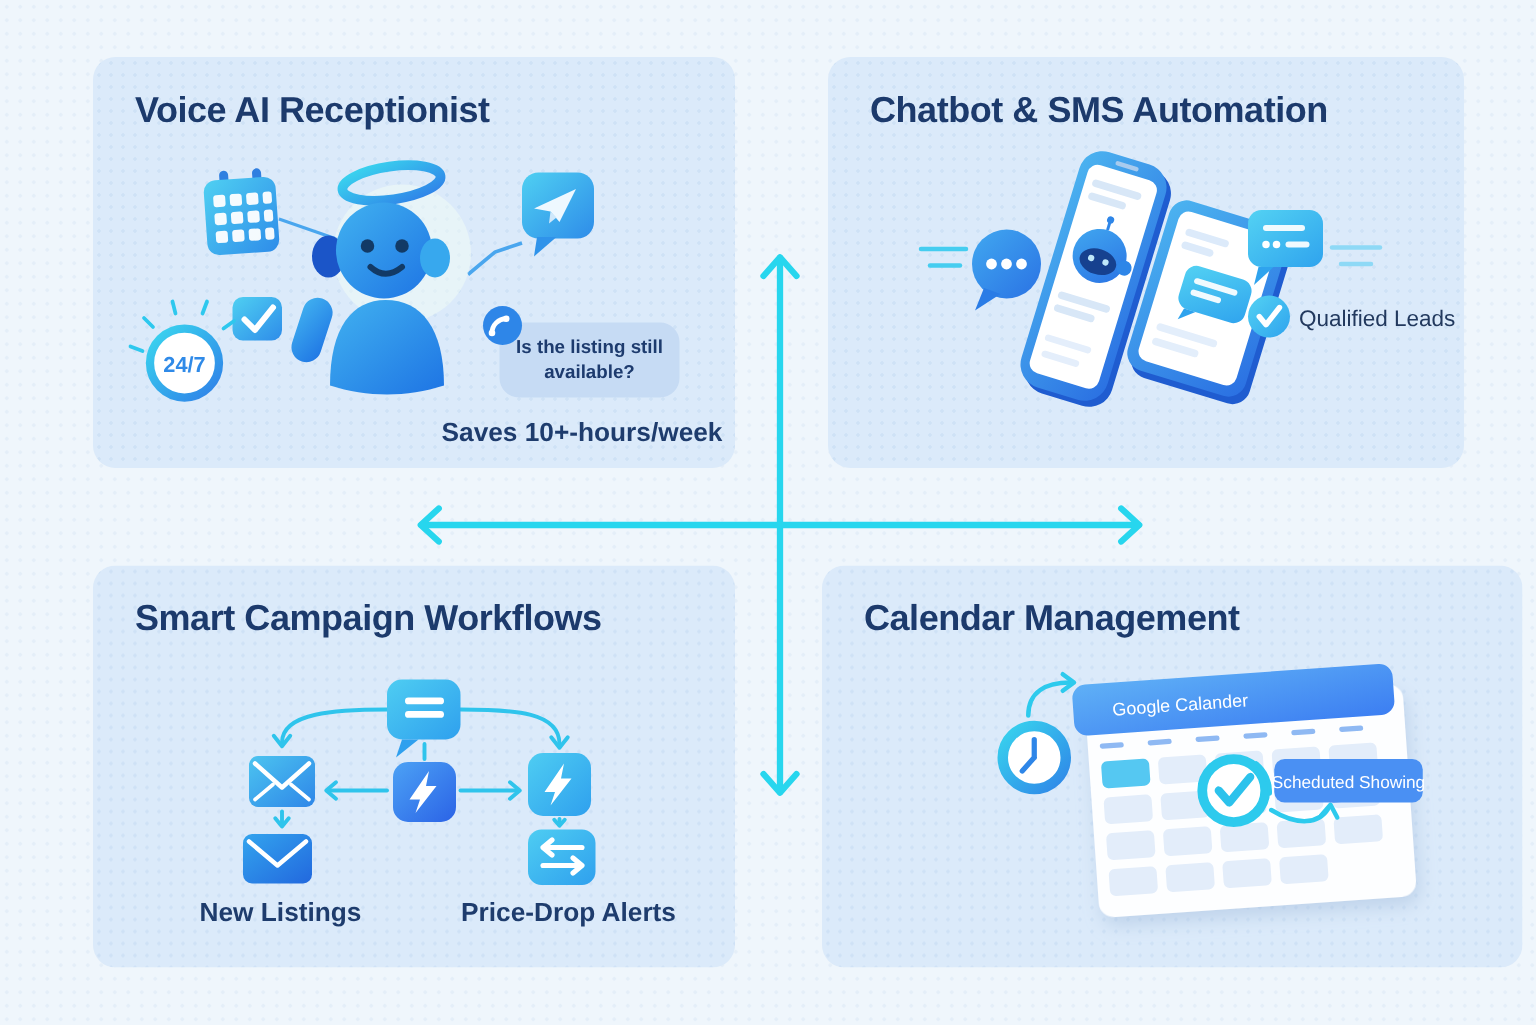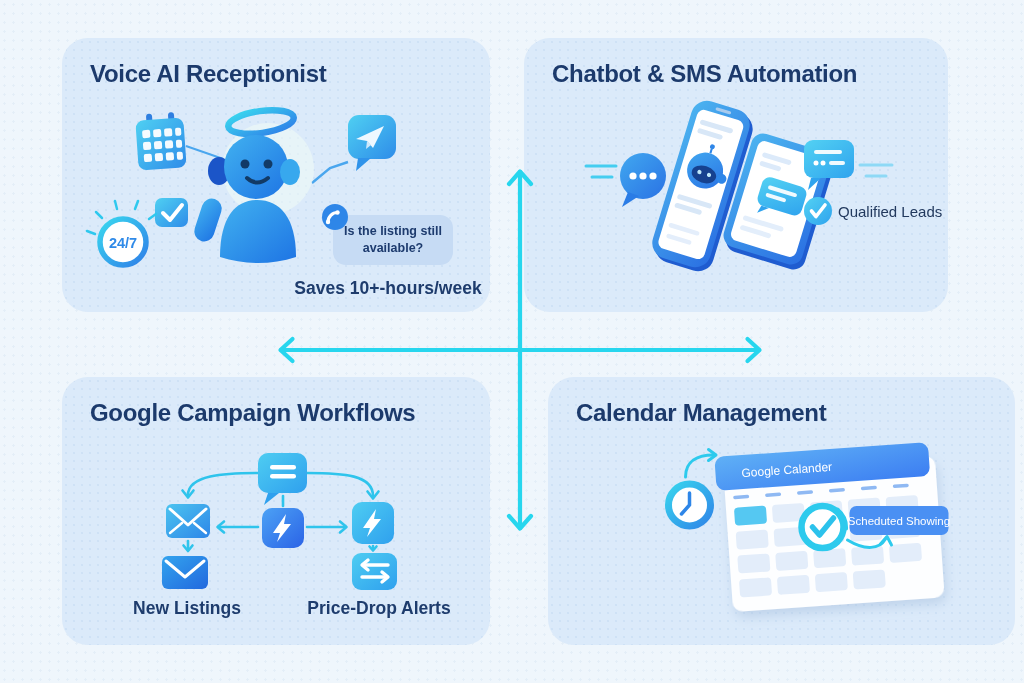--- a/index.html
+++ b/index.html
@@ -7,31 +7,31 @@
     width:1024px;height:683px;position:relative;overflow:hidden;
     background:#eff6fc;
     font-family:"Liberation Sans",sans-serif;
   }
   .canvas{
     position:absolute;inset:0;
     background-image:radial-gradient(rgba(130,170,215,.10) 1px, transparent 1.2px);
     background-size:9px 9px;
   }
   .card{
-    position:absolute;background:#dbeafa;border-radius:26px;
+    position:absolute;background:#dbeafa;border-radius:15px;
     background-image:radial-gradient(rgba(120,165,215,.13) 1px, transparent 1.2px);
     background-size:8px 8px;
   }
   .card h2{
     position:absolute;left:28px;top:22px;margin:0;z-index:2;
     font-size:24px;font-weight:700;color:#1c3a6c;letter-spacing:-.3px;white-space:nowrap;
   }
   .card svg.illus{position:absolute;inset:0;width:100%;height:100%;z-index:1;}
   .card-tl{left:62px;top:38px;width:428px;height:274px;}
-  .card-tr{left:524px;top:38px;width:424px;height:274px;}
+  .card-tr{left:552px;top:38px;width:424px;height:274px;}
   .card-bl{left:62px;top:377px;width:428px;height:268px;}
   .card-br{left:548px;top:377px;width:467px;height:268px;}
   svg text{font-family:"Liberation Sans",sans-serif;}
   .cross{position:absolute;inset:0;width:1024px;height:683px;pointer-events:none;z-index:3;}
 </style>
 </head>
 <body>
 
 <div class="canvas">
 
@@ -223,21 +223,21 @@
 
       <g>
         <circle cx="294" cy="173" r="14" fill="url(#c_cyan)"></circle>
         <polyline points="287.5,173 292,178.5 301,167" stroke="#ffffff" stroke-width="3.6" fill="none" stroke-linecap="round" stroke-linejoin="round"></polyline>
         <text x="314" y="179" font-size="15" font-weight="500" fill="#22395e">Qualified Leads</text>
       </g>
     </svg>
   </section>
 
   <section class="card card-bl">
-    <h2>Google Campaign Workflows</h2>
+    <h2>Smart Campaign Workflows</h2>
     <svg class="illus" viewBox="0 0 428 268">
       <defs>
         <linearGradient id="w_cyan" x1="0" y1="0" x2="1" y2="1">
           <stop offset="0" stop-color="#4ecdf2"></stop>
             <stop offset="1" stop-color="#2fa0ee"></stop>
         </linearGradient>
         <linearGradient id="w_blue" x1="0" y1="0" x2="1" y2="1">
           <stop offset="0" stop-color="#4ca2f5"></stop>
             <stop offset="1" stop-color="#2b63e6"></stop>
         </linearGradient>

